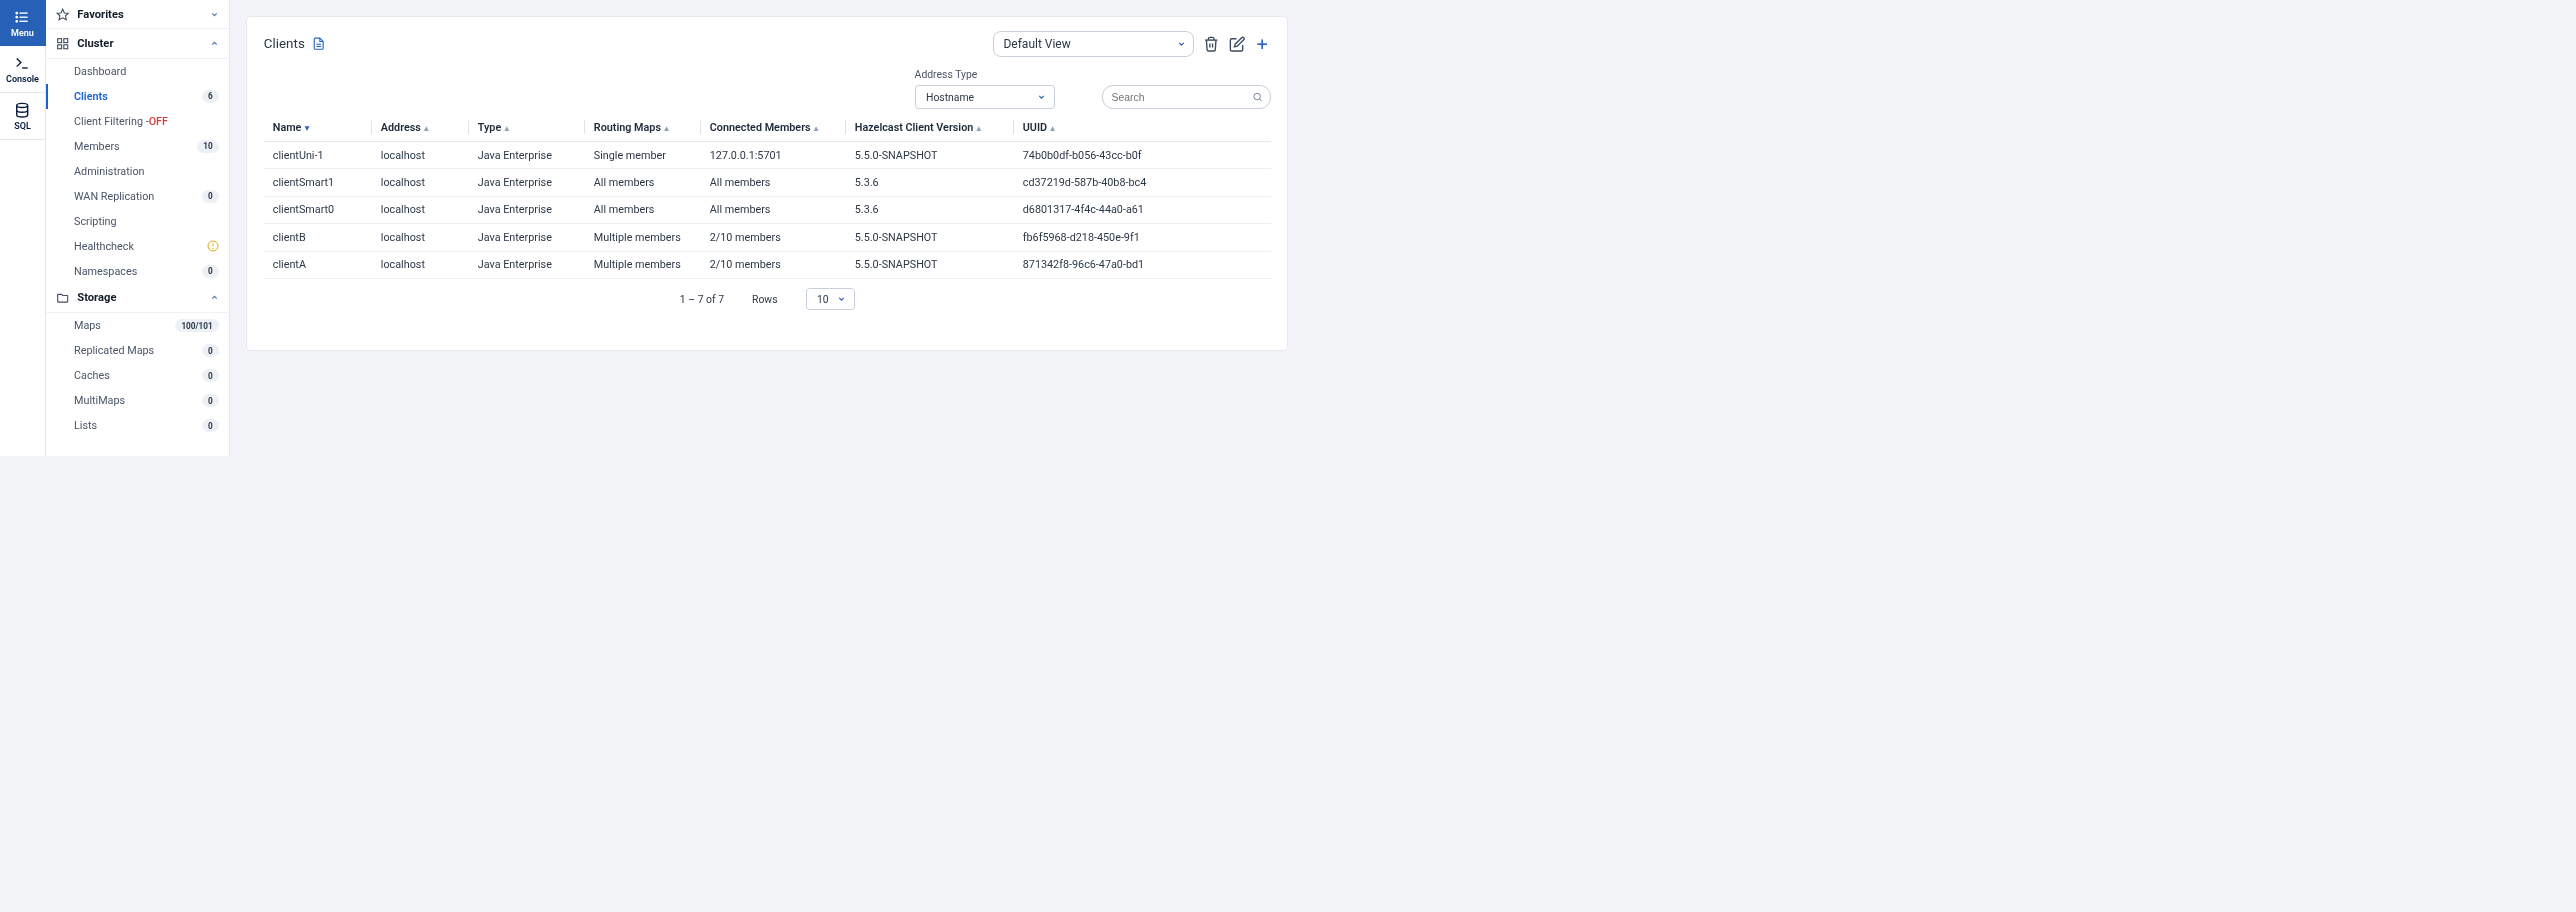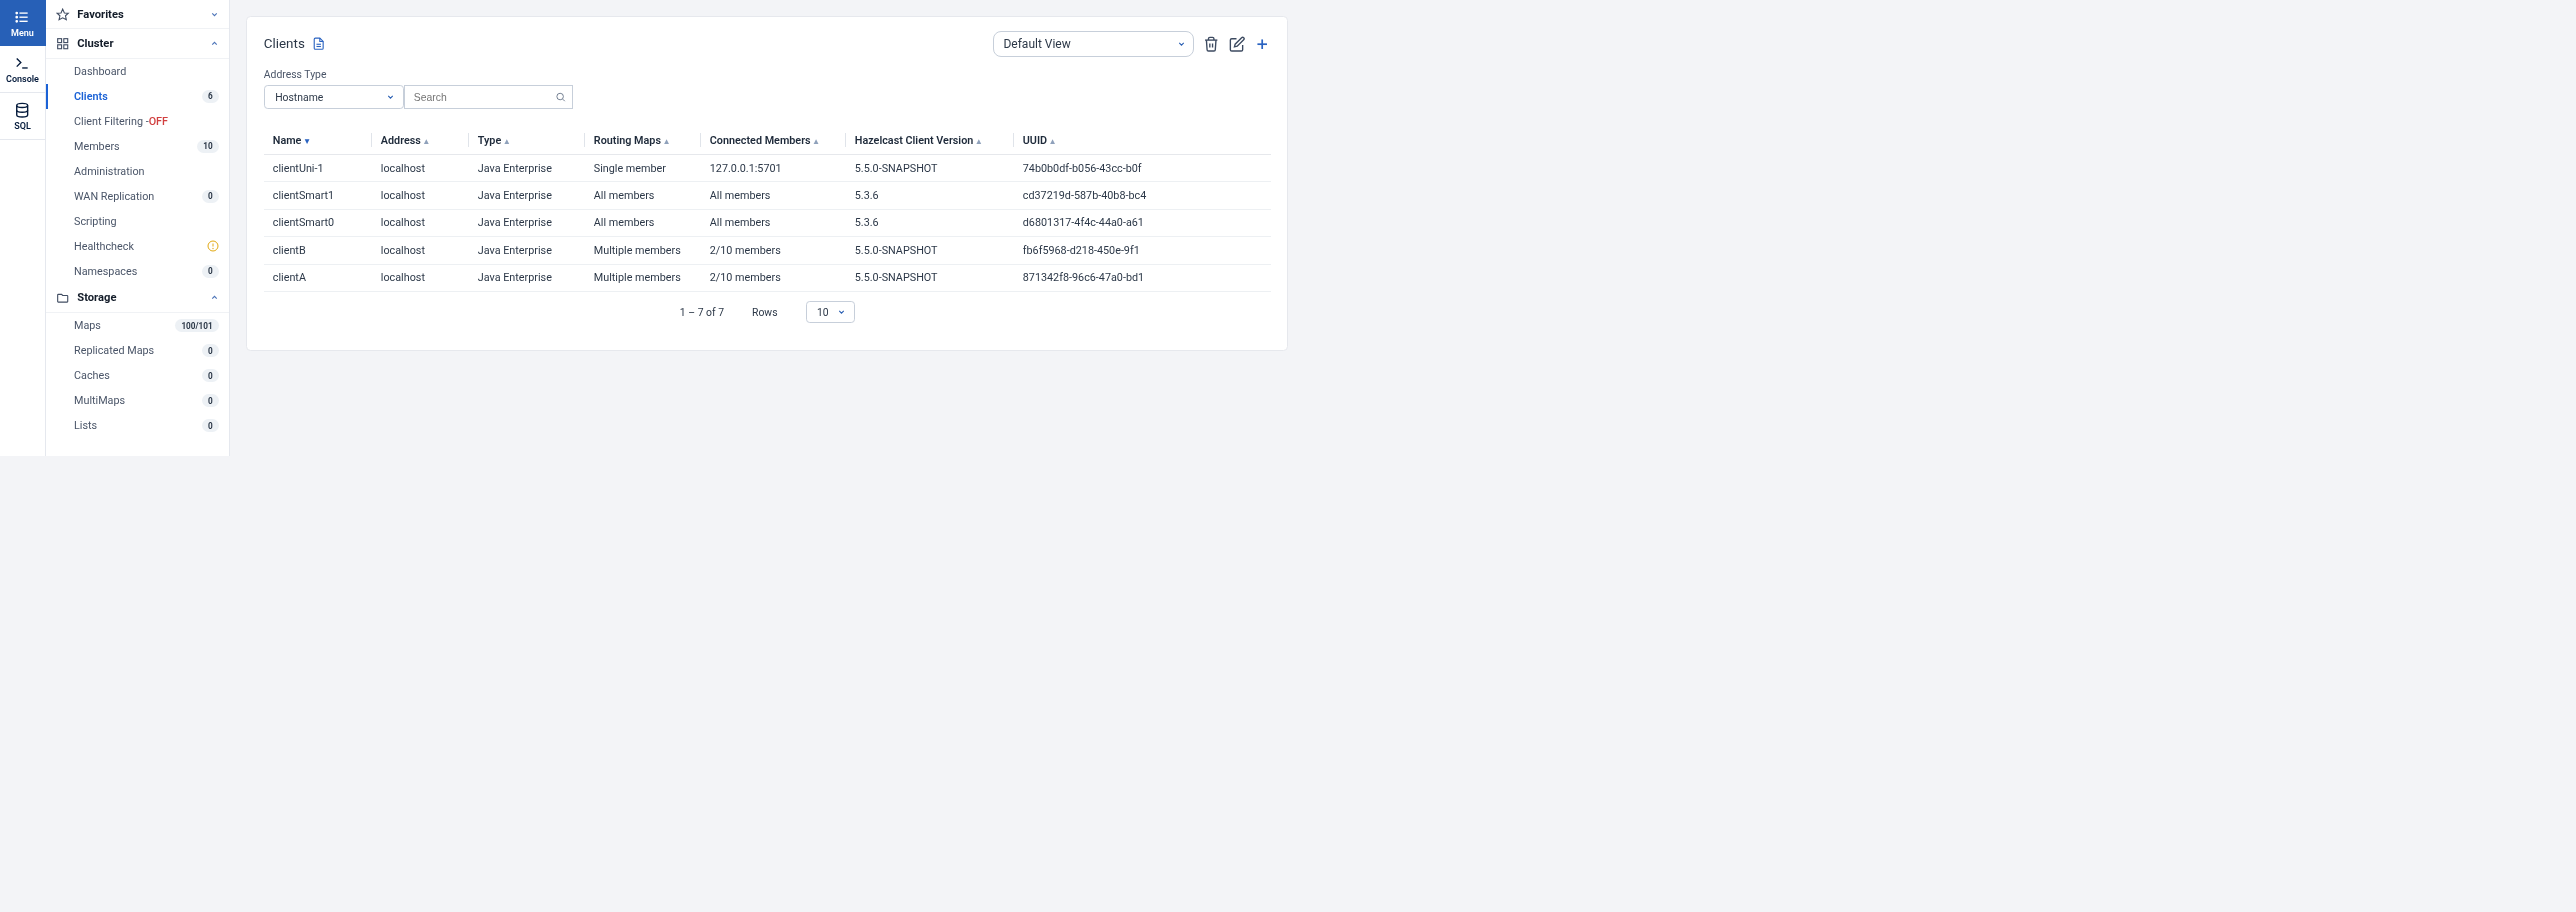--- a/index.html
+++ b/index.html
@@ -124,36 +124,36 @@
   color:#2c3848;
   background: #fff;
   position: relative;
   min-width: 201px;
   cursor: pointer;
 }
 .view-select .chev { position:absolute; right:7.5px; top:50%; transform:translateY(-50%); color:#2a5fb3; }
 .icon-btn { width:16.4px; height:16.4px; color:#3c4a60; cursor:pointer; }
 .icon-btn.plus { color:#2a63c1; }
 
-.filter-row { display:flex; align-items:flex-end; justify-content:flex-start; margin-bottom: 17px; }
+.filter-row { display:flex; align-items:flex-end; justify-content:flex-end; margin-bottom: 4px; gap: 47px; }
 .filter-label { font-size:10.4px; color:#4a5568; margin-bottom:4.5px; }
 .addr-select {
   border:0.7px solid #c7cfda;
   border-radius:3.7px;
   padding:4.5px 27px 4.5px 10.4px;
   font-size:10.4px;
   position:relative;
   min-width:140px;
   cursor:pointer;
   color:#2c3848;
 }
 .addr-select .chev { position:absolute; right:7.5px; top:50%; transform:translateY(-50%); color:#2a5fb3; }
 .search-box {
   border:0.7px solid #c7cfda;
-  border-radius:0;
+  border-radius:11px;
   padding:4.5px 24px 4.5px 9px;
   font-size:10.4px;
   min-width:131px;
   position:relative;
 }
 .search-box input { border:none; outline:none; font-size:10.4px; width:100%; background:transparent; }
 .search-box .sicon { position:absolute; right:6px; top:50%; transform:translateY(-50%); color:#6a778b; width:11.2px; height:11.2px;}
 
 
 .tbl-wrap { width:100%; overflow-x:hidden; }

